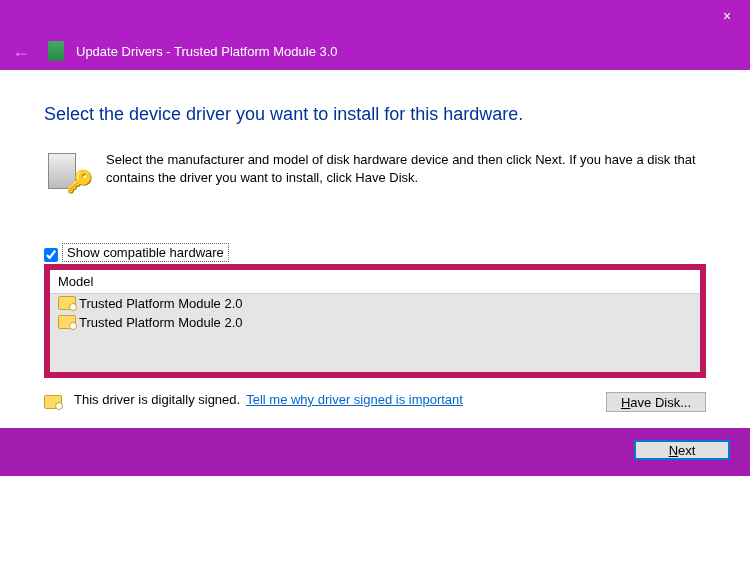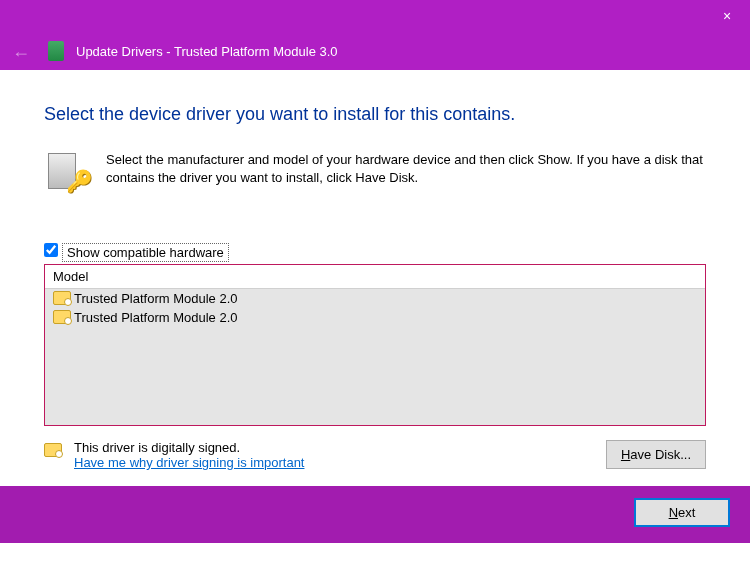--- a/index.html
+++ b/index.html
@@ -85,34 +85,34 @@
     color: #e8a400;
     font-size: 22px;
   }
   .instruction-text {
     font-size: 13px;
     line-height: 1.35;
     color: #000;
   }
   .checkbox-row {
     display: flex;
-    align-items: flex-start;
+    align-items: flex-end;
     gap: 4px;
     margin-bottom: 2px;
   }
   .checkbox-row input { width: 14px; height: 14px; }
   .checkbox-row label {
     border: 1px dotted #666;
     padding: 1px 4px;
     font-size: 13px;
   }
   .model-table {
-    border: 1px solid #be185d;
+    border: 6px solid #be185d;
     background: #e5e5e5;
-    height: 162px;
+    height: 114px;
   }
   .model-header {
     background: #fff;
     border-bottom: 1px solid #d0d0d0;
     padding: 4px 8px;
     font-size: 13px;
   }
   .model-row {
     display: flex;
     gap: 3px;
@@ -139,30 +139,30 @@
   .signed-row {
     display: flex;
     align-items: flex-start;
     justify-content: space-between;
     margin-top: 14px;
   }
   .signed-left {
     display: flex;
     gap: 12px;
   }
-  .signed-text-block { display: flex; flex-direction: column; }
+  .signed-text-block { display: flex; flex-direction: row; gap: 6px; }
   .signed-text { font-size: 13px; }
   .link {
     color: #0066cc;
     text-decoration: underline;
     font-size: 13px;
   }
   .btn {
     min-width: 96px;
-    height: 29px;
+    height: 20px;
     background: #e1e1e1;
     border: 1px solid #adadad;
     font-size: 13px;
     font-family: inherit;
     padding: 0 14px;
     cursor: pointer;
   }
   .footer {
     display: flex;
     justify-content: flex-end;
@@ -185,28 +185,28 @@
 </div>
 
 <div class="breadcrumb-bar">
   <span class="back-arrow">←</span>
   <span class="chip-icon"></span>
   <span class="breadcrumb-text">Update Drivers - Trusted Platform Module 3.0</span>
 </div>
 
 <div class="content">
   <div class="inner">
-    <div class="heading">Select the device driver you want to install for this contains.</div>
+    <div class="heading">Select the device driver you want to install for this hardware.</div>
 
     <div class="instruction-row">
       <div class="hw-icon">
         <div class="box"></div>
         <div class="key">🔑</div>
       </div>
-      <div class="instruction-text">Select the manufacturer and model of your hardware device and then click Show. If you have a disk that contains the driver you want to install, click Have Disk.</div>
+      <div class="instruction-text">Select the manufacturer and model of disk hardware device and then click Next. If you have a disk that contains the driver you want to install, click Have Disk.</div>
     </div>
 
     <div class="checkbox-row">
       <input type="checkbox" checked="" style="">
       <label>Show compatible hardware</label>
     </div>
 
     <div class="model-table">
       <div class="model-header">Model</div>
       <div class="model-row">
@@ -217,21 +217,21 @@
         <span class="cert-icon"></span>
         <span>Trusted Platform Module 2.0</span>
       </div>
     </div>
 
     <div class="signed-row">
       <div class="signed-left">
         <span class="cert-icon" style="margin-top:3px;"></span>
         <div class="signed-text-block">
           <span class="signed-text">This driver is digitally signed.</span>
-          <a href="#" class="link">Have me why driver signing is important</a>
+          <a href="#" class="link">Tell me why driver signed is important</a>
         </div>
       </div>
       <button class="btn"><span></span><span class="underline-accesskey">H</span><span>ave Disk...</span></button>
     </div>
   </div>
 </div>
 
 <div class="footer">
   <button class="btn primary"><span></span><span class="underline-accesskey">N</span><span>ext</span></button>
 </div>

